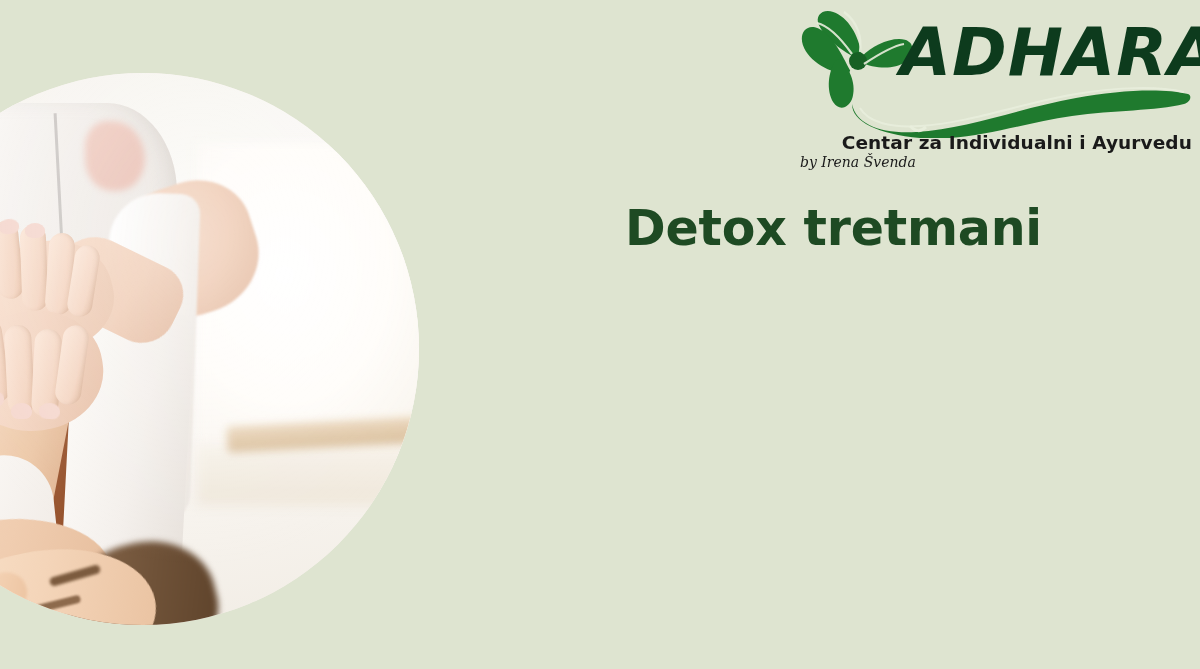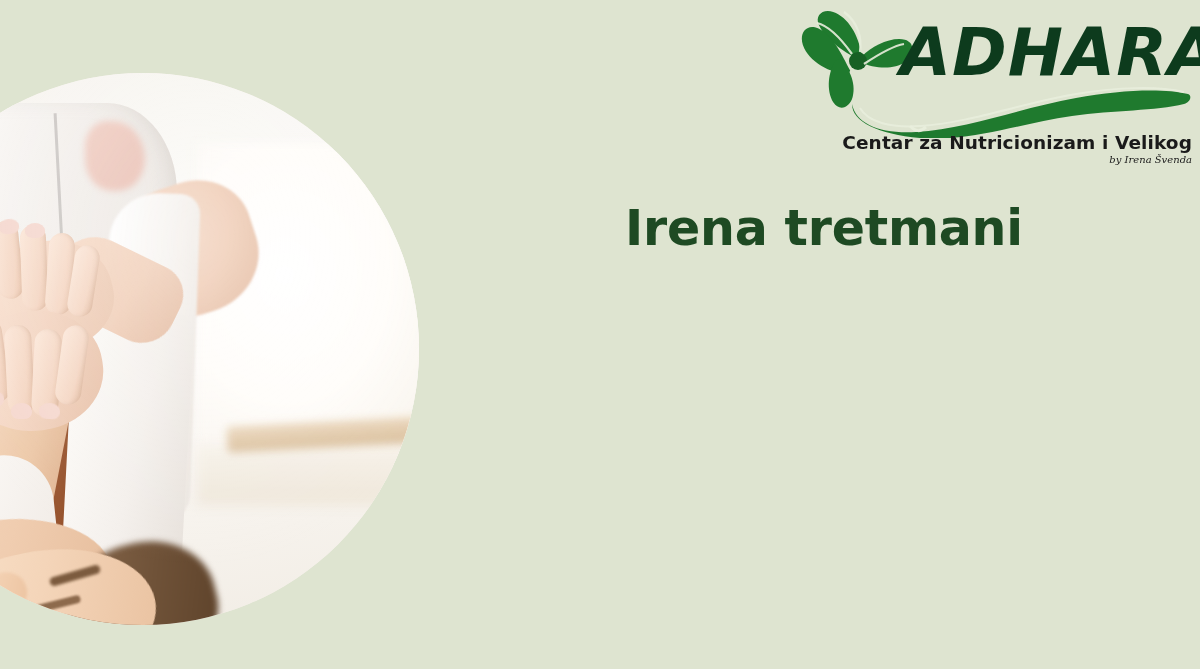--- a/index.html
+++ b/index.html
@@ -304,24 +304,23 @@
     font-size: 18.5px;
     font-weight: 600;
     color: #1a1a1a;
     white-space: nowrap;
     letter-spacing: .1px;
   }
   .logo-byline {
     position: absolute;
     left: 0; top: 150px;
     width: 392px;
-    text-align: right;
     font-family: "DejaVu Serif", serif;
     font-style: italic;
-    font-size: 10px;
+    font-size: 14px;
     color: #1a1a1a;
     white-space: nowrap;
   }
 
   
   .headline {
     position: absolute;
     left: 625px;
     top: 200px;
     font-family: "DejaVu Sans", sans-serif;
@@ -438,21 +437,21 @@
     </svg>
 
     <div class="logo-word">ADHARA</div>
 
     <svg class="logo-swoosh" viewBox="0 0 342 56">
       <path d="M2 22 C6 42 30 52 66 50 C118 47 170 26 226 16 C270 8 312 6 338 12 C342 13 341 20 334 22 C306 29 264 28 222 34 C168 42 120 60 70 56 C28 52 2 40 2 22 Z" fill="#1f7a2e"></path>
       <path d="M10 26 C18 40 40 46 70 44 C120 41 172 21 226 12 C268 5 308 4 334 10" fill="none" stroke="#e9eedd" stroke-width="2" opacity=".85"></path>
       <path d="M60 44 C66 50 70 50 76 45" fill="none" stroke="#e9eedd" stroke-width="3" opacity=".9"></path>
     </svg>
 
-    <div class="logo-tagline">Centar za Nutricionizam i Velikog</div>
+    <div class="logo-tagline">Centar za Individualni i Ayurvedu</div>
     <div class="logo-byline">by Irena Švenda</div>
   </div>
 
-  <div class="headline">Irena tretmani</div>
+  <div class="headline">Detox tretmani</div>
 
 
 
 </div>
 
 </body></html>

